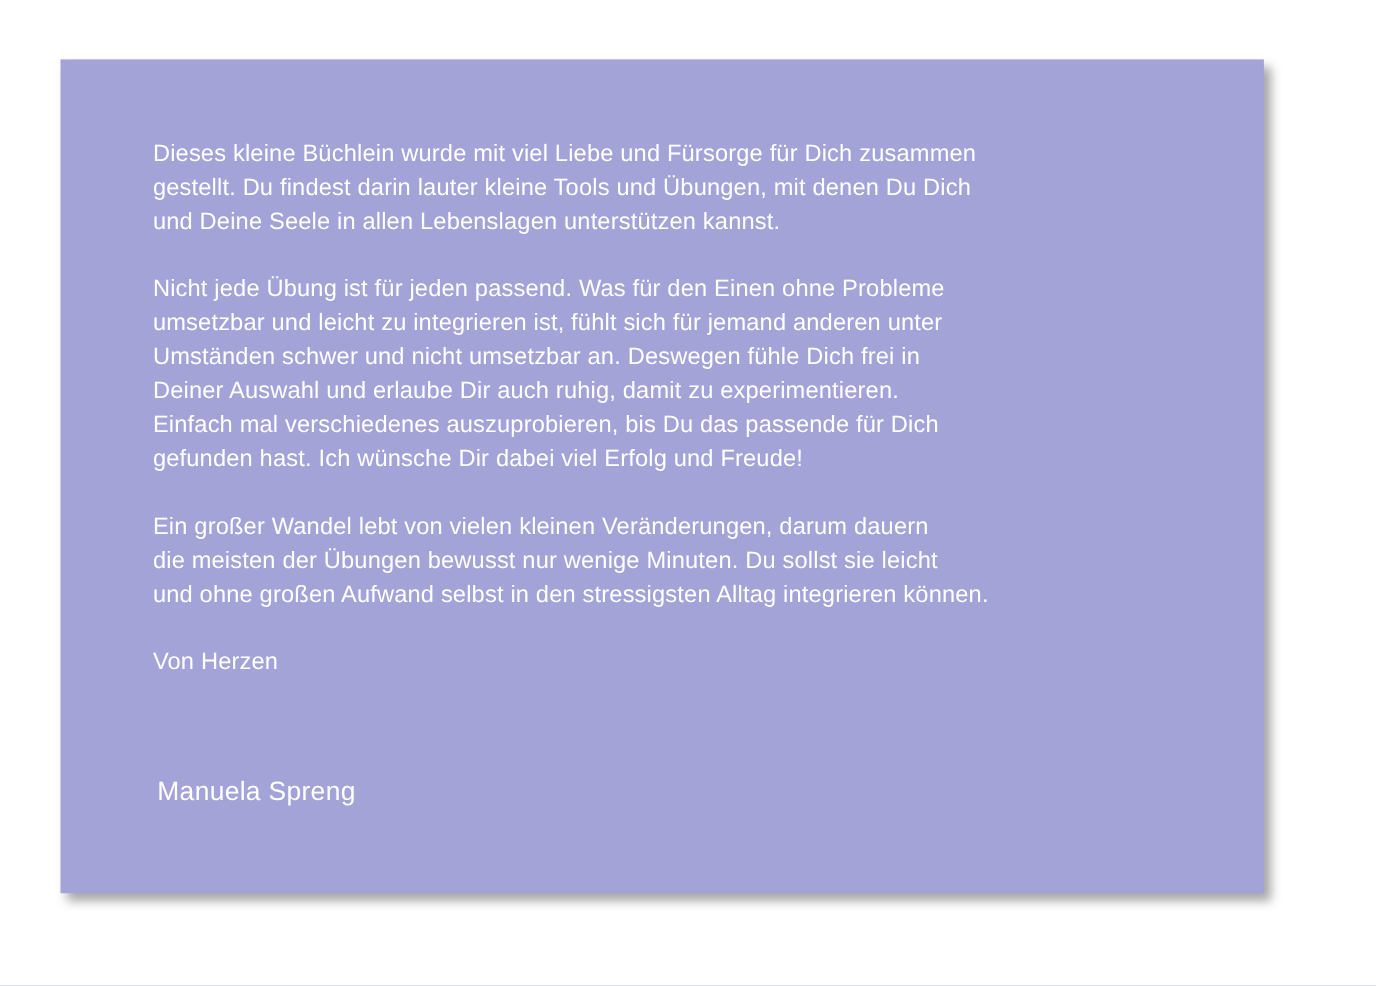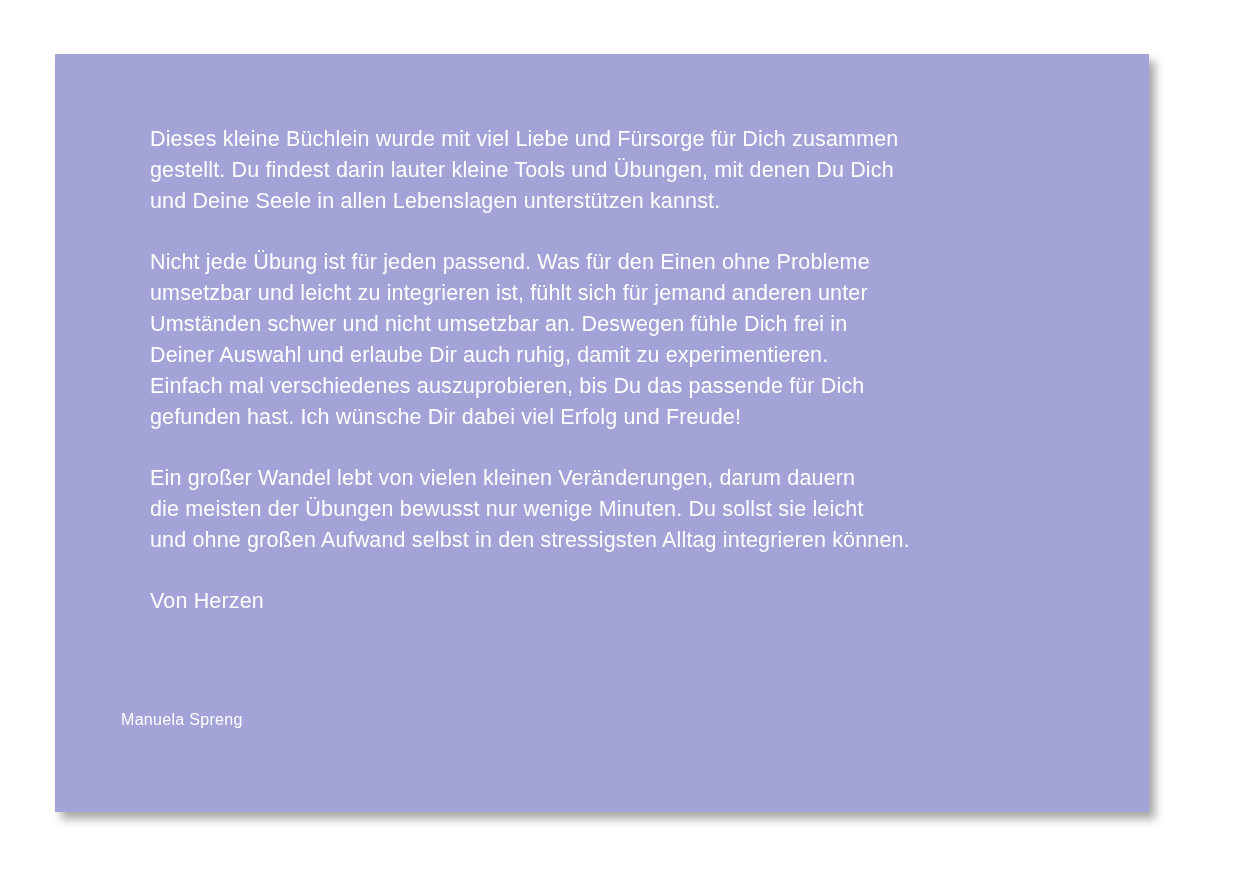--- a/index.html
+++ b/index.html
@@ -35,37 +35,37 @@
     left: 84px;
     top: 70px;
     right: 50px;
   }
 
   .para {
     color: #ffffff;
     font-size: 21.5px;
     line-height: 31px;
     letter-spacing: 0.15px;
-    margin: 0 0 30px 11px;
+    margin: 0 0 30px 0;
     white-space: pre-line;
     font-weight: 400;
     text-rendering: optimizeLegibility;
   }
 
   .para.signoff {
     margin-top: 28px;
     margin-bottom: 0;
   }
 
   .signature {
     position: absolute;
-    left: 66px;
+    left: 88px;
     top: 651px;
     color: #ffffff;
-    font-size: 16px;
+    font-size: 24px;
     line-height: 30px;
     letter-spacing: 0.3px;
   }
 </style>
 </head>
 <body>
 
 <div class="page-canvas">
   <div class="card">
     <div class="card-inner">

